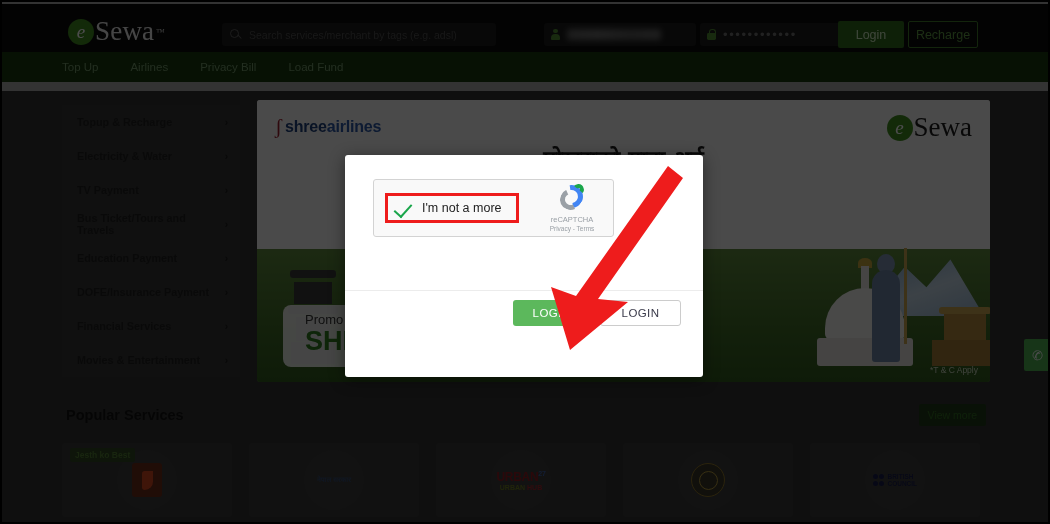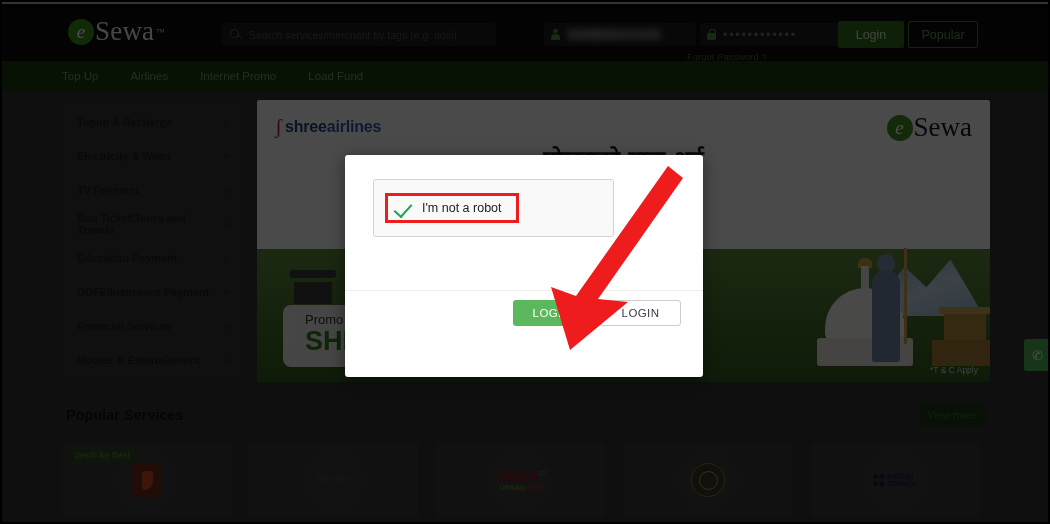--- a/index.html
+++ b/index.html
@@ -106,21 +106,21 @@
     background:transparent; color:#5c9a42; border:1px solid #3e7a28; border-radius:2px;
     font-size:12.5px; font-family:"Liberation Sans", sans-serif; cursor:pointer;
   }
   .forgot {
     position:absolute; left:687px; top:47px;
     color:#555555; font-size:9.5px; cursor:pointer;
   }
 
   
   .navbar {
-    position:absolute; left:0; top:61px; width:1050px; height:30px;
+    position:absolute; left:0; top:52px; width:1050px; height:30px;
     background:#16380e;
     display:flex; align-items:center; padding-left:62px; gap:32px;
   }
   .nav-item { color:#74996a; font-size:11.5px; cursor:pointer; }
 
   
   .content { position:absolute; left:0; top:91px; width:1050px; height:433px; background:#333333; }
 
   .sidebar {
     position:absolute; left:62px; top:14px; width:178px;
@@ -361,28 +361,28 @@
         <span class="person-icon"></span>
         <span class="blurred-user"></span>
       </div>
 
       <div class="cred-field pass-field">
         <span class="lock-icon"></span>
         <span class="pass-dots">••••••••••••</span>
       </div>
 
       <button class="btn-login-hdr">Login</button>
-      <button class="btn-register-hdr">Popular</button>
+      <button class="btn-register-hdr">Recharge</button>
       <div class="forgot">Forgot Password ?</div>
     </div>
 
     <div class="navbar">
       <span class="nav-item">Top Up</span>
       <span class="nav-item">Airlines</span>
-      <span class="nav-item">Internet Promo</span>
+      <span class="nav-item">Privacy Bill</span>
       <span class="nav-item">Load Fund</span>
     </div>
 
     <div class="content">
 
       <div class="sidebar">
         <div class="side-item">
           <span class="side-label">Topup &amp; Recharge</span>
           <span class="chev">›</span>
         </div>
@@ -533,22 +533,31 @@
     </div>
   </div>
 
   <div class="modal">
 
     <div class="modal-body">
       <div class="recaptcha">
         <div class="rc-left">
           <div class="rc-highlight">
             <span class="check-mark"></span>
-            <span class="rc-label">I'm not a robot</span>
-          </div>
+            <span class="rc-label">I'm not a more</span>
+          </div>
+        </div>
+        <div class="rc-right">
+          <div class="rc-logo">
+            <span class="arc1"></span>
+              <span class="arc2"></span>
+              <span class="arc3"></span>
+          </div>
+          <div class="rc-brand">reCAPTCHA</div>
+          <div class="rc-legal">Privacy - Terms</div>
         </div>
       </div>
     </div>
 
     <div class="modal-foot">
       <button class="btn-login">LOGIN</button>
       <button class="btn-cancel">LOGIN</button>
     </div>
   </div>
 

